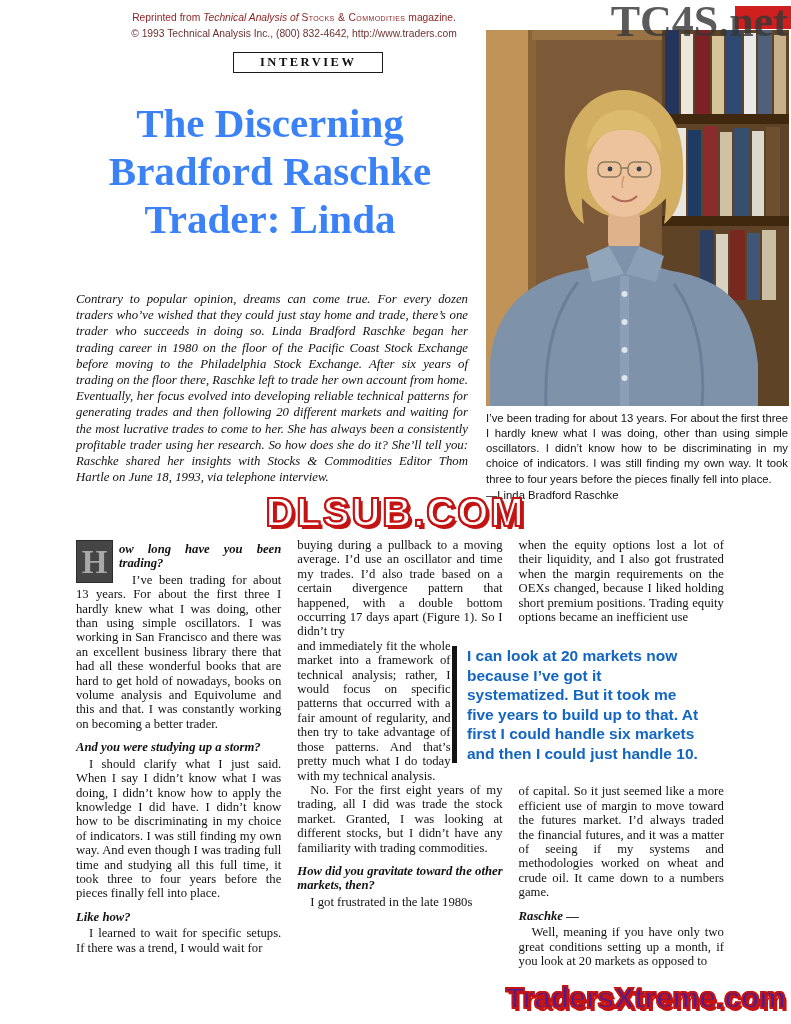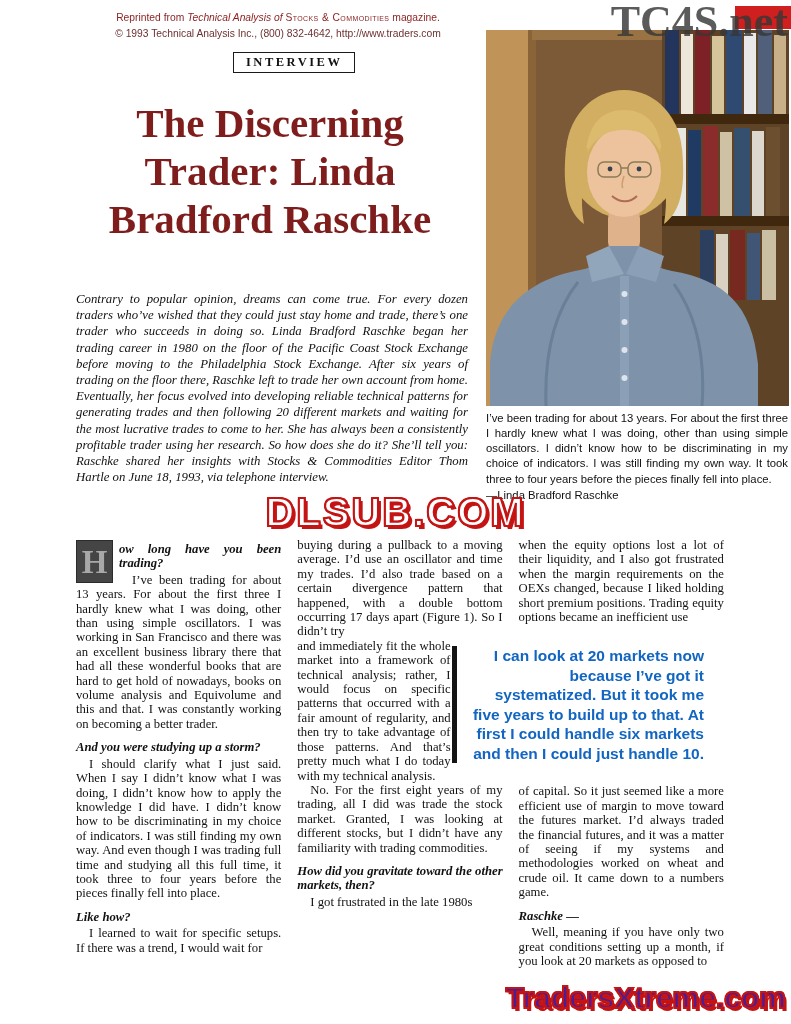--- a/index.html
+++ b/index.html
@@ -5,38 +5,38 @@
   * { margin:0; padding:0; box-sizing:border-box; }
   html,body { background:#dcdcdc; }
   .page {
     position:relative; width:791px; height:1024px; margin:0 auto;
     background:#ffffff; overflow:hidden; color:#111;
     font-family:"Liberation Serif", serif;
   }
 
   
   .header {
-    position:absolute; left:104px; top:10px; width:348px; text-align:center;
+    position:absolute; left:120px; top:10px; width:348px; text-align:center;
     font-family:"Liberation Sans", sans-serif; font-size:10.3px; line-height:1.55;
     color:#8a1f1f;
   }
   .reprint-line .it { font-style:italic; }
   .reprint-line .sc { font-variant:small-caps; letter-spacing:.4px; }
   .copyline { color:#6e3030; }
 
   .interview {
     position:absolute; left:233px; top:52px; border:1.5px solid #1a1a1a;
-    padding:2px 12px; font-family:"Liberation Serif", serif;
+    padding:2px 26px; font-family:"Liberation Serif", serif;
     font-size:12.5px; font-weight:bold; letter-spacing:2.5px;
   }
 
   
   .title {
     position:absolute; left:66px; top:100px; width:408px; text-align:center;
-    color:#7f1d1d; font-size:41px; line-height:1.17; font-weight:bold;
+    color:#3b82f6; font-size:41px; line-height:1.17; font-weight:bold;
     font-family:"Liberation Serif", serif;
   }
   .title .tl { display:block; }
 
   
   .intro {
     position:absolute; left:76px; top:291px; width:392px;
     font-style:italic; font-size:12.8px; line-height:16.2px; text-align:justify;
   }
 
@@ -68,21 +68,21 @@
     float:left; width:37px; height:43px; background:#454545; color:#a8a8a8;
     border:1px solid #2b2b2b; font-weight:bold; font-size:33px; line-height:43px;
     text-align:center; margin:2px 6px 0 0; text-indent:0;
   }
 
   
   .pullquote {
     position:absolute; left:452px; top:646px; width:252px;
     border-left:5px solid #141414; padding-left:10px; background:#fff;
     font-family:"Liberation Sans", sans-serif; font-weight:bold;
-    font-size:15.5px; line-height:1.26; color:#1266c2; text-align:right;
+    font-size:15.5px; line-height:1.26; color:#1266c2; text-align:left;
     z-index:3;
   }
 
   
   .wm-red-box { position:absolute; right:0; top:6px; width:56px; height:23px; background:#d01f1f; z-index:4; }
   .wm-tc4s {
     position:absolute; right:3px; top:-4px; z-index:5;
     font-family:"Liberation Serif", serif; font-weight:bold; font-size:44px;
     color:rgba(55,55,55,0.82);
   }
@@ -120,22 +120,22 @@
       <span class="sc">Stocks &amp; Commodities</span>
       <span>magazine.</span>
     </div>
     <div class="copyline">© 1993 Technical Analysis Inc., (800) 832-4642, http://www.traders.com</div>
   </div>
 
   <div class="interview">INTERVIEW</div>
 
   <h1 class="title">
     <span class="tl">The Discerning</span>
+    <span class="tl">Bradford Raschke</span>
     <span class="tl">Trader: Linda</span>
-    <span class="tl">Bradford Raschke</span>
   </h1>
 
   <div class="photo">
     <svg viewBox="0 0 303 376" width="303" height="376">
       <rect width="303" height="376" fill="#7c5a38"></rect>
       <rect x="0" width="46" height="376" fill="#c09458"></rect>
       <rect x="42" width="8" height="376" fill="#8a6336"></rect>
       <rect x="46" y="0" width="140" height="10" fill="#9a7344"></rect>
       <g>
         <rect x="176" y="0" width="127" height="376" fill="#5f4326"></rect>

